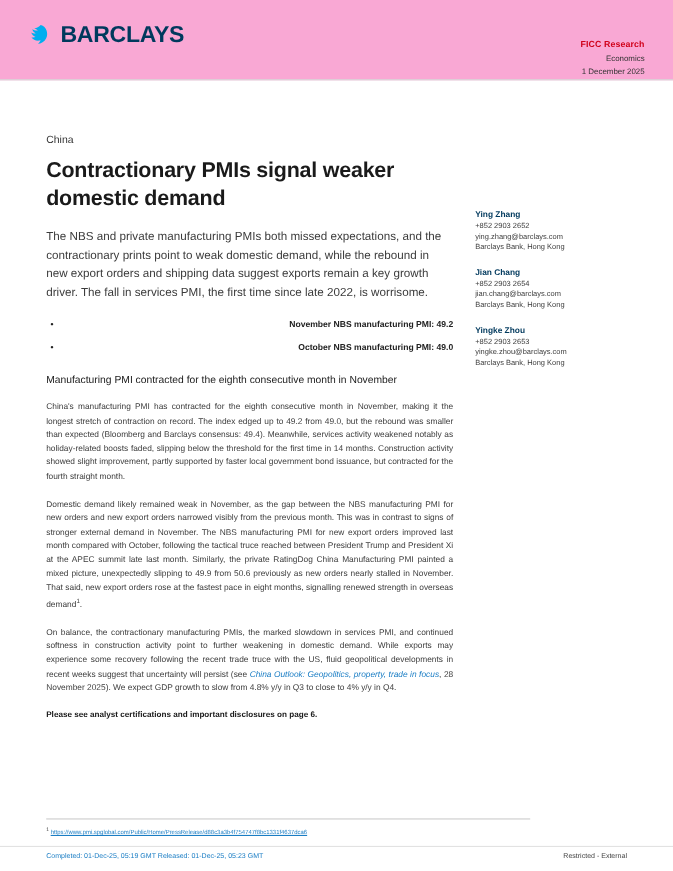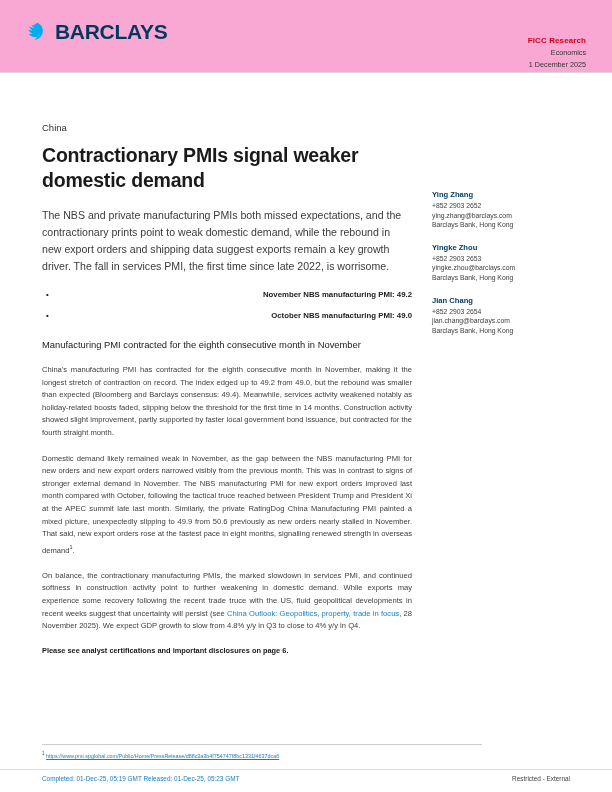--- a/index.html
+++ b/index.html
@@ -136,20 +136,21 @@
   p.body {
     font-size: 7.6px;
     line-height: 12.6px;
     color: #3d3d3d;
     margin: 0 0 13px 0;
     text-align: justify;
   }
   .link {
     color: #1a7dc4;
     text-decoration: none;
+    font-style: italic;
   }
   .sup {
     font-size: 5.6px;
     vertical-align: super;
   }
 
   .disclaimer {
     font-size: 7.4px;
     font-weight: bold;
     color: #1a1a1a;
@@ -265,31 +266,31 @@
     </div>
 
     <div class="side-col">
       <div class="analyst">
         <div class="a-name">Ying Zhang</div>
         <div class="a-line">+852 2903 2652</div>
         <div class="a-line">ying.zhang@barclays.com</div>
         <div class="a-line">Barclays Bank, Hong Kong</div>
       </div>
       <div class="analyst">
+        <div class="a-name">Jian Chang</div>
+        <div class="a-line">+852 2903 2654</div>
+        <div class="a-line">jian.chang@barclays.com</div>
+        <div class="a-line">Barclays Bank, Hong Kong</div>
+      </div>
+      <div class="analyst">
         <div class="a-name">Yingke Zhou</div>
         <div class="a-line">+852 2903 2653</div>
         <div class="a-line">yingke.zhou@barclays.com</div>
         <div class="a-line">Barclays Bank, Hong Kong</div>
       </div>
-      <div class="analyst">
-        <div class="a-name">Jian Chang</div>
-        <div class="a-line">+852 2903 2654</div>
-        <div class="a-line">jian.chang@barclays.com</div>
-        <div class="a-line">Barclays Bank, Hong Kong</div>
-      </div>
     </div>
 
     <div class="footnote">
       <div class="footnote-text"><span class="fn-mark">1</span> <a class="fn-link" href="#">https://www.pmi.spglobal.com/Public/Home/PressRelease/d88c3a3b4f754747f8bc1331f4637dca6</a></div>
     </div>
 
     <div class="footer-bar">
       <div class="footer-inner">
         <span class="footer-left">Completed: 01-Dec-25, 05:19 GMT    Released: 01-Dec-25, 05:23 GMT</span>
         <span class="footer-right">Restricted - External</span>

